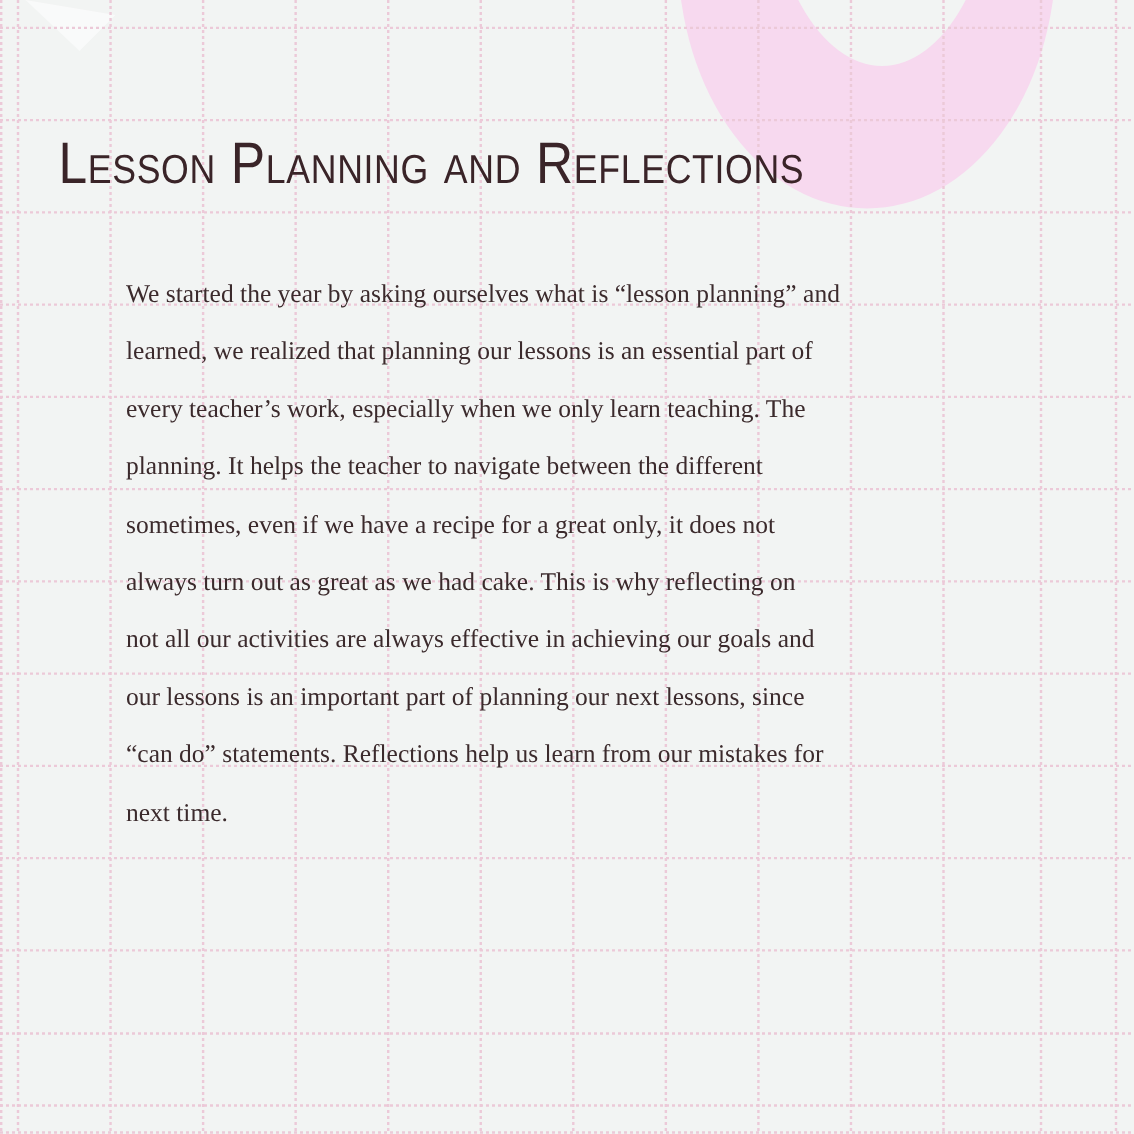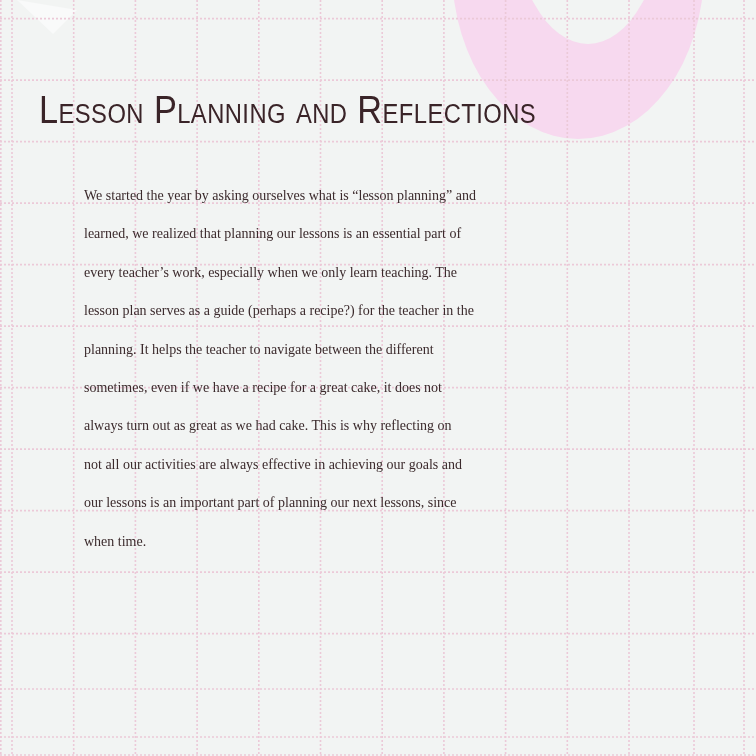--- a/index.html
+++ b/index.html
@@ -27,21 +27,21 @@
     font-weight: normal;
     font-variant: small-caps;
     font-size: 39px; line-height: 52px; letter-spacing: 0.5px;
     color: #3a2428;
     white-space: nowrap;
     transform: scaleX(0.88); transform-origin: left center;
   }
   .body-text {
     position: absolute; left: 84px; top: 177px; width: 610px; z-index: 3; margin: 0;
     font-family: "Liberation Serif", serif;
-    font-size: 14px; line-height: 38.4px;
+    font-size: 17px; line-height: 38.4px;
     color: #3b2a2c;
   }
   .line { display: block; white-space: nowrap; }
 </style>
 </head>
 <body>
 
 <div class="triangle">
   <svg width="100" height="50" viewBox="0 0 100 50">
     <polygon points="17,0 77,10 53,34" fill="#f9fafa"></polygon>
@@ -83,20 +83,20 @@
     <line x1="0" y1="755" x2="756" y2="755"></line>
   </g>
 </svg>
 
 <h1 class="title">Lesson Planning and Reflections</h1>
 
 <div class="body-text">
   <span class="line">We started the year by asking ourselves  what is “lesson planning” and</span>
   <span class="line">learned, we realized that planning our lessons is an essential part of</span>
   <span class="line">every teacher’s work, especially when we only learn teaching. The</span>
-  <span class="line">lesson  plan serves  as a guide (perhaps  a recipe?) for the teacher  in the</span>
   <span class="line">planning.  It helps the teacher to navigate between the different</span>
-  <span class="line">sometimes,  even  if we have a recipe  for a great cake, it does  not</span>
+  <span class="line">sometimes,  even  if we have a recipe  for a great only, it does  not</span>
   <span class="line">always turn out as great as we had cake.  This is why reflecting on</span>
   <span class="line">not all our activities are always effective in achieving our goals and</span>
   <span class="line">our lessons  is an important  part of planning our  next lessons,  since</span>
-  <span class="line">when time.</span>
+  <span class="line">“can do” statements.  Reflections help us learn from our mistakes  for</span>
+  <span class="line">next time.</span>
 </div>
 
 </body></html>

